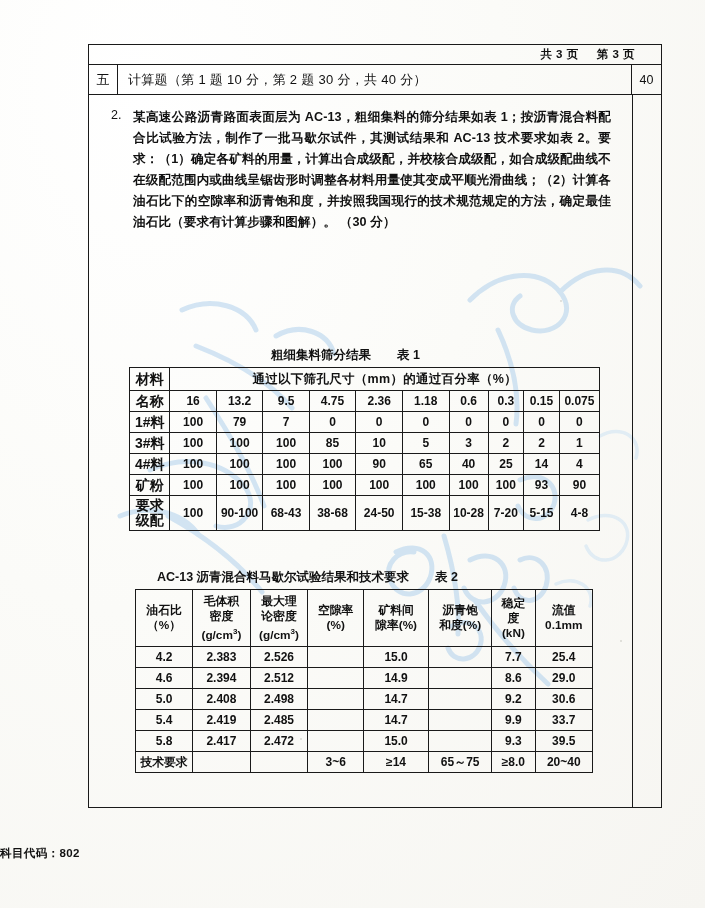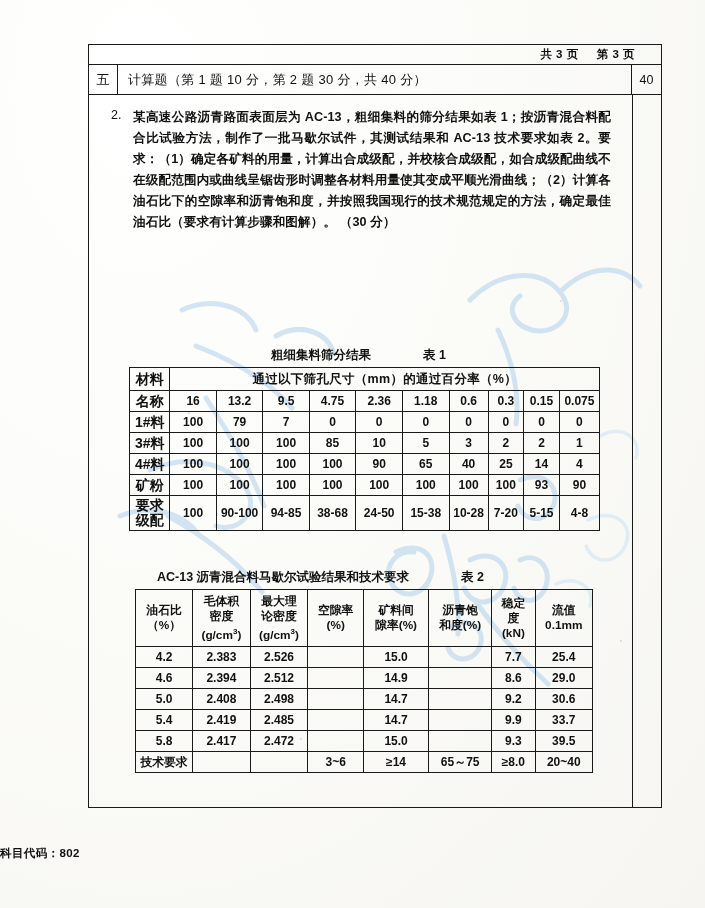--- a/index.html
+++ b/index.html
@@ -145,21 +145,21 @@
 
   
   .tbl-caption {
     position: absolute;
     font-size: 12.5px;
     font-family: "Liberation Sans", "DejaVu Sans", sans-serif;
     font-weight: bold;
     white-space: nowrap;
   }
   .tbl-caption .cap-no {
-    margin-left: 52px;
+    margin-left: 26px;
     font-weight: bold;
   }
 
   
   table.extbl {
     position: absolute;
     border-collapse: collapse;
     font-family: "Liberation Sans", "DejaVu Sans", sans-serif;
     background: transparent;
   }
@@ -354,21 +354,21 @@
           <td>93</td>
           <td>90</td>
         </tr>
         <tr>
           <td class="matname tworow">
             <div>要求</div>
             <div>级配</div>
           </td>
           <td class="tworow">100</td>
           <td class="tworow">90-100</td>
-          <td class="tworow">94-85</td>
+          <td class="tworow">68-43</td>
           <td class="tworow">38-68</td>
           <td class="tworow">24-50</td>
           <td class="tworow">15-38</td>
           <td class="tworow">10-28</td>
           <td class="tworow">7-20</td>
           <td class="tworow">5-15</td>
           <td class="tworow">4-8</td>
         </tr>
       </tbody>
         </table>

